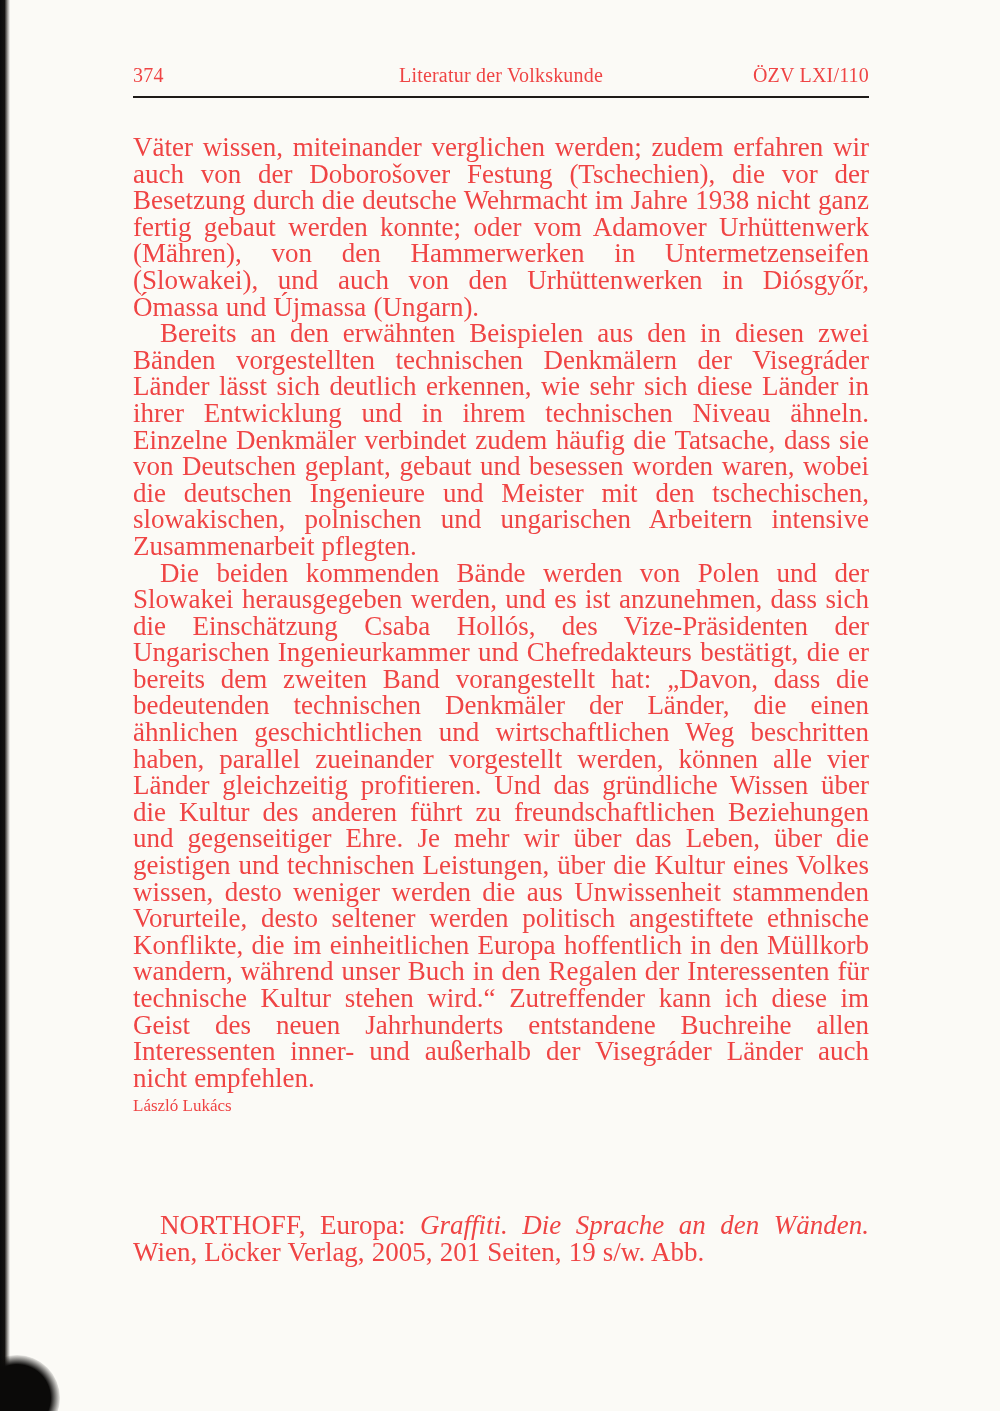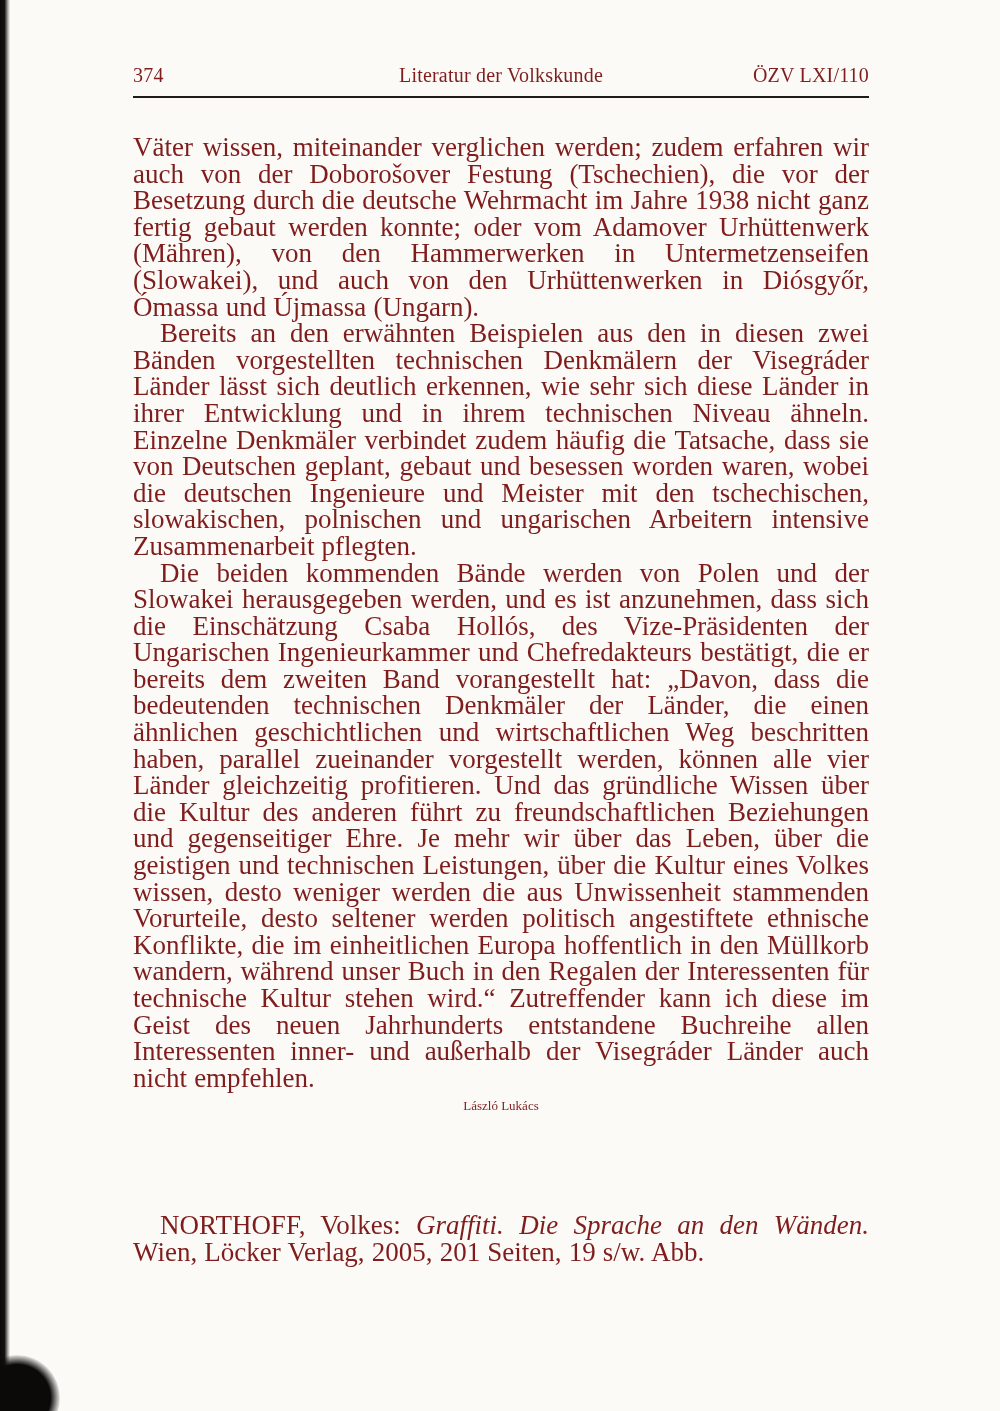--- a/index.html
+++ b/index.html
@@ -4,21 +4,21 @@
 <style>
   * { margin: 0; padding: 0; box-sizing: border-box; }
   html, body { width: 1000px; background: #e9e7e2; }
   .scan-page {
     position: relative;
     width: 1000px;
     height: 1411px;
     background: #fbfaf6;
     overflow: hidden;
     font-family: "Liberation Serif", "DejaVu Serif", serif;
-    color: #7f1d1d;
+    color: #ef4444;
   }
   
   .edge-left {
     position: absolute;
     left: 0; top: 0;
     width: 10px; height: 100%;
     background: linear-gradient(to right, #0a0a0a 0%, #141210 45%, rgba(40,36,30,0.45) 75%, rgba(40,36,30,0) 100%);
   }
   .corner-bottom-left {
     position: absolute;
@@ -52,23 +52,23 @@
     font-size: 27px;
     line-height: 26.6px;
     text-align: justify;
     text-indent: 27px;
     hyphens: auto;
     -webkit-hyphens: auto;
     word-spacing: 0.4px;
   }
   .no-indent { text-indent: 0; }
   .signature {
-    font-size: 13px;
+    font-size: 17px;
     line-height: 26.6px;
-    text-align: center;
+    text-align: left;
     margin-top: 2px;
   }
   .citation { margin-top: 92px; }
   .citation em { font-style: italic; }
   .review-para { margin-top: 30px; }
 </style>
 </head>
 <body>
 
 <div class="scan-page">
@@ -85,18 +85,18 @@
 
     <div class="header-rule"></div>
 
     <main>
       <p class="para no-indent">Väter wissen, miteinander verglichen werden; zudem erfahren wir auch von der Doborošover Festung (Tschechien), die vor der Besetzung durch die deutsche Wehrmacht im Jahre 1938 nicht ganz fertig gebaut werden konnte; oder vom Adamover Urhüttenwerk (Mähren), von den Hammerwerken in Untermetzenseifen (Slowakei), und auch von den Urhüttenwerken in Diósgyőr, Ómassa und Újmassa (Ungarn).</p>
       <p class="para">Bereits an den erwähnten Beispielen aus den in diesen zwei Bänden vorgestellten technischen Denkmälern der Visegráder Länder lässt sich deutlich erkennen, wie sehr sich diese Länder in ihrer Entwicklung und in ihrem technischen Niveau ähneln. Einzelne Denkmäler verbindet zudem häufig die Tatsache, dass sie von Deutschen geplant, gebaut und besessen worden waren, wobei die deutschen Ingenieure und Meister mit den tschechischen, slowakischen, polnischen und ungarischen Arbeitern intensive Zusammenarbeit pflegten.</p>
       <p class="para">Die beiden kommenden Bände werden von Polen und der Slowakei herausgegeben werden, und es ist anzunehmen, dass sich die Einschätzung Csaba Hollós, des Vize-Präsidenten der Ungarischen Ingenieurkammer und Chefredakteurs bestätigt, die er bereits dem zweiten Band vorangestellt hat: „Davon, dass die bedeutenden technischen Denkmäler der Länder, die einen ähnlichen geschichtlichen und wirtschaftlichen Weg beschritten haben, parallel zueinander vorgestellt werden, können alle vier Länder gleichzeitig profitieren. Und das gründliche Wissen über die Kultur des anderen führt zu freundschaftlichen Beziehungen und gegenseitiger Ehre. Je mehr wir über das Leben, über die geistigen und technischen Leistungen, über die Kultur eines Volkes wissen, desto weniger werden die aus Unwissenheit stammenden Vorurteile, desto seltener werden politisch angestiftete ethnische Konflikte, die im einheitlichen Europa hoffentlich in den Müllkorb wandern, während unser Buch in den Regalen der Interessenten für technische Kultur stehen wird.“ Zutreffender kann ich diese im Geist des neuen Jahrhunderts entstandene Buchreihe allen Interessenten inner- und außerhalb der Visegráder Länder auch nicht empfehlen.</p>
 
       <p class="signature">László Lukács</p>
 
-      <p class="para citation"><span>NORTHOFF, Volkes: </span><em>Graffiti. Die Sprache an den Wänden.</em><span> Wien, Löcker Verlag, 2005, 201 Seiten, 19 s/w. Abb.</span></p>
+      <p class="para citation"><span>NORTHOFF, Europa: </span><em>Graffiti. Die Sprache an den Wänden.</em><span> Wien, Löcker Verlag, 2005, 201 Seiten, 19 s/w. Abb.</span></p>
 
     </main>
 
   </div>
 </div>
 
 </body></html>

